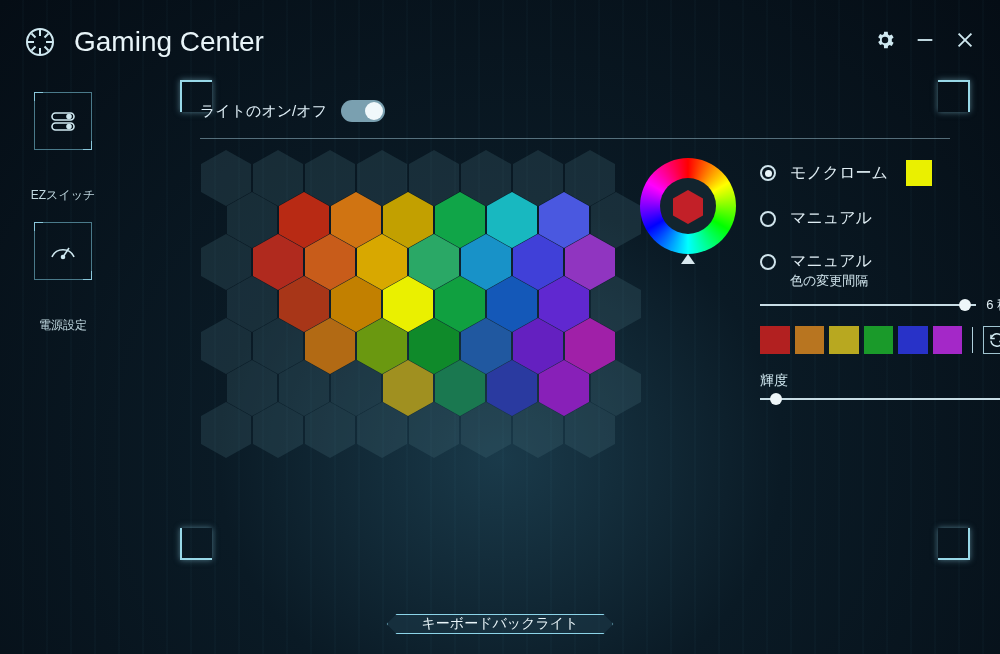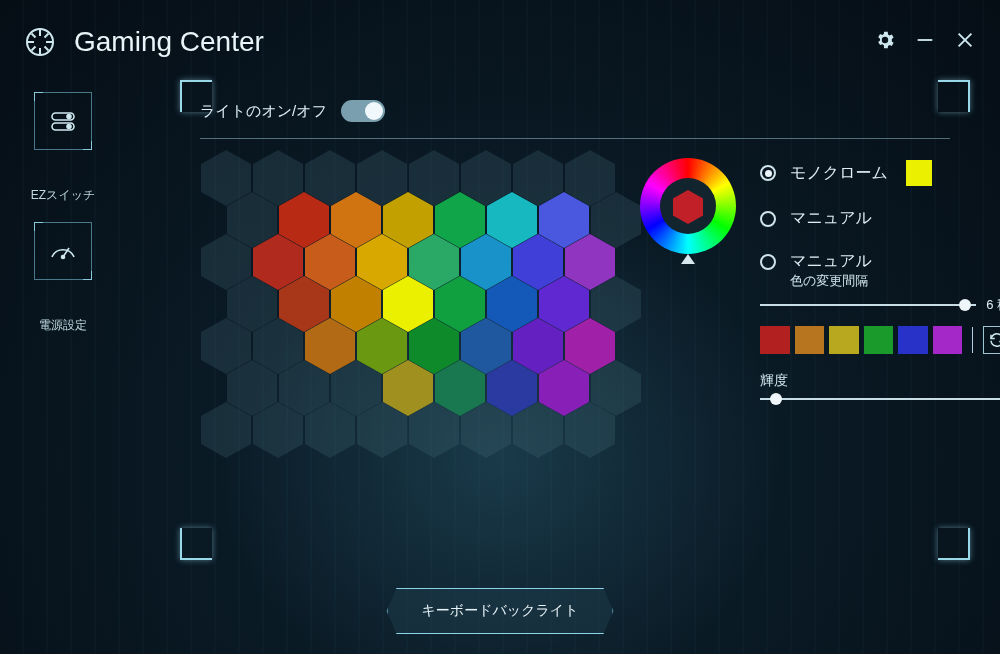--- a/index.html
+++ b/index.html
@@ -173,21 +173,21 @@
 .refresh-btn {
   width: 28px; height: 28px; border: 1px solid #a0c4d0;
   display: flex; align-items: center; justify-content: center; cursor: pointer;
 }
 
 .brightness-section { margin-top: 10px; }
 
 
 .bottom-btn {
   position: absolute; left: 50%; bottom: 20px; transform: translateX(-50%);
-  padding: 13px 34px;
+  padding: 0 34px;
   border: 1.5px solid #8cd4e8;
   clip-path: polygon(10px 0, calc(100% - 10px) 0, 100% 50%, calc(100% - 10px) 100%, 10px 100%, 0 50%);
   background: rgba(30,60,75,0.5);
   box-shadow: 0 0 10px rgba(120,210,240,0.5);
   font-size: 14px; color: #e8f4f8; cursor: pointer;
 }
 </style>
 </head>
 <body>
 

